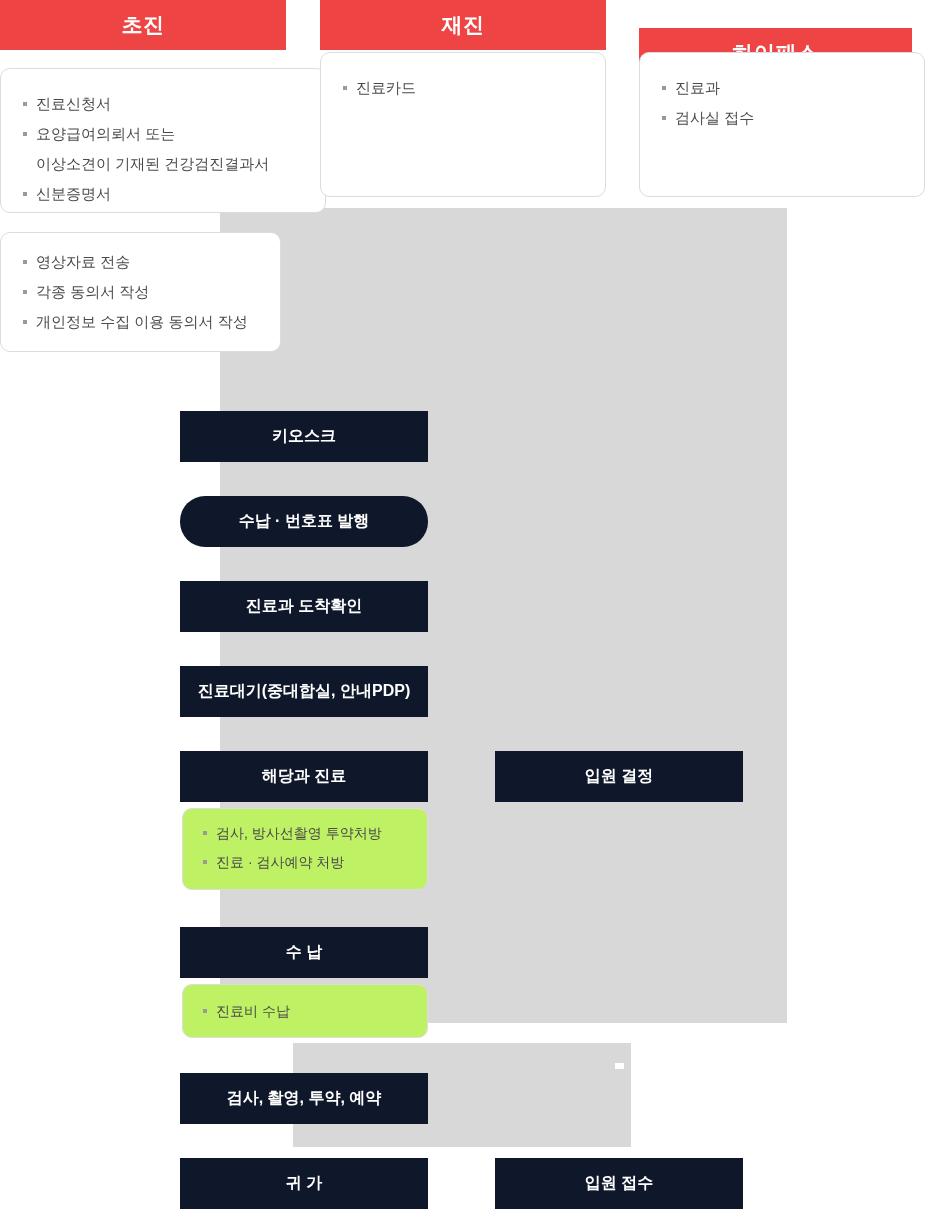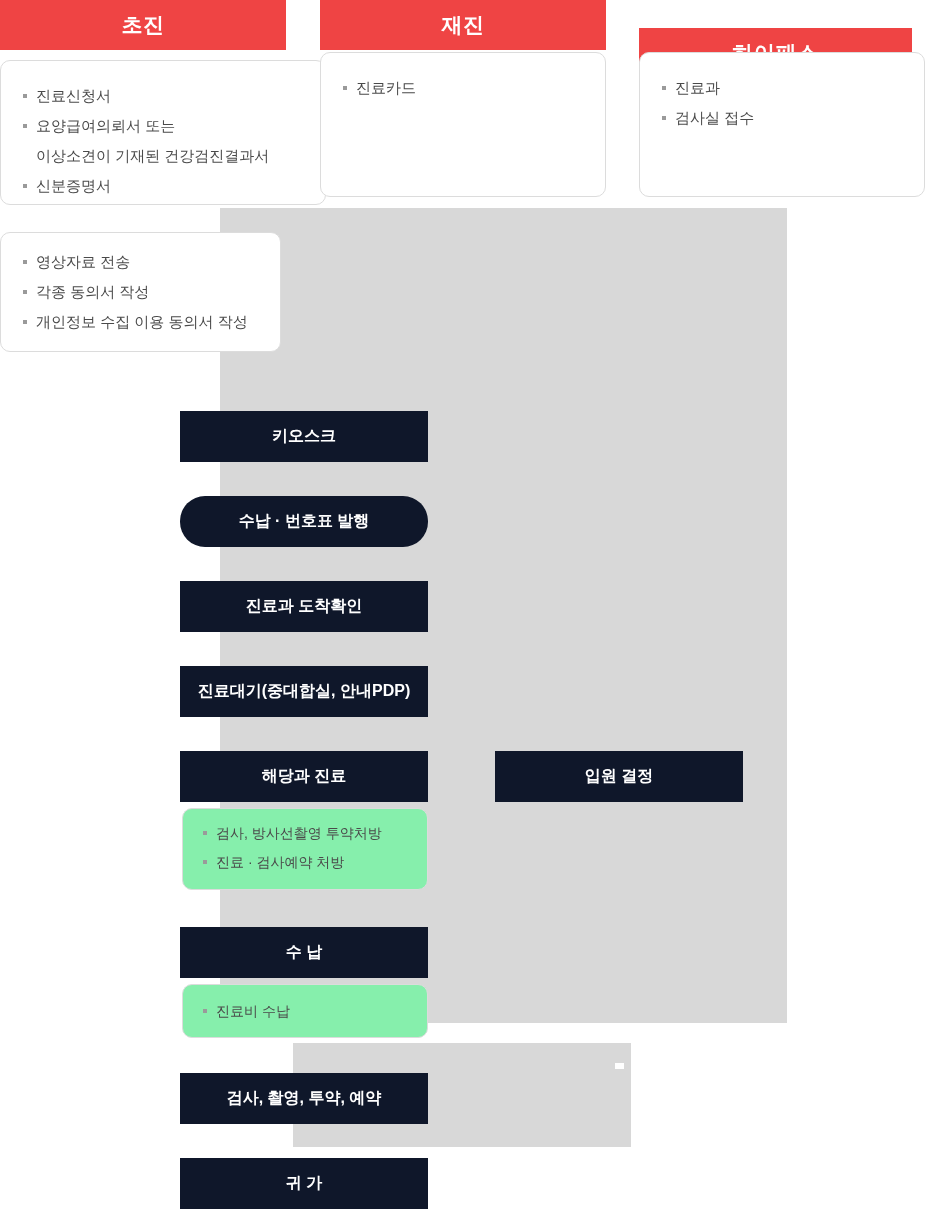--- a/index.html
+++ b/index.html
@@ -54,21 +54,21 @@
     position: absolute;
     background: #ffffff;
     border: 1px solid #dcdcdc;
     border-radius: 10px;
     box-sizing: border-box;
     padding: 20px 16px 14px 22px;
     z-index: 3;
   }
 
   #col0-header { left: 0px;   top: 0px; width: 286px; }
-  #col0-card   { left: 0px;   top: 60px; width: 326px; height: 145px; }
+  #col0-card   { left: 0px;   top: 68px; width: 326px; height: 145px; }
   #col1-header { left: 320px; top: 0px; width: 286px; }
   #col1-card   { left: 320px; top: 52px; width: 286px; height: 145px; }
   #col2-header { left: 639px; top: 0px; width: 273px; margin-top: 28px; }
   #col2-card   { left: 639px; top: 52px; width: 286px; height: 145px; }
 
   
   .note-list {
     list-style: none;
     margin: 0;
     padding: 0;
@@ -132,21 +132,21 @@
   #proc-consult    { left: 180px; top: 751px;  width: 248px; height: 51px; }
   #proc-payment    { left: 180px; top: 927px;  width: 248px; height: 51px; }
   #proc-tests      { left: 180px; top: 1073px; width: 248px; height: 51px; }
   #proc-gohome     { left: 180px; top: 1158px; width: 248px; height: 51px; }
   #proc-admit-dec  { left: 495px; top: 751px;  width: 248px; height: 51px; }
   #proc-admit-reg  { left: 495px; top: 1158px; width: 248px; height: 51px; }
 
   
   .proc-note {
     position: absolute;
-    background: #86efac;
+    background: #bef264;
     border: 1px solid #dcdcdc;
     border-radius: 10px;
     box-sizing: border-box;
     padding: 10px 14px 10px 20px;
     z-index: 4;
   }
   #note-consult { left: 182px; top: 808px; width: 246px; height: 82px; }
   #note-payment { left: 182px; top: 984px; width: 246px; height: 54px; }
   .proc-note .note-list li { font-size: 14px; line-height: 29px; }
   .proc-note .note-list li::before { top: 12px; }
@@ -243,14 +243,17 @@
   </div>
 
   <div class="proc" id="proc-gohome">
     <span>귀  가</span>
   </div>
 
   <div class="proc" id="proc-admit-dec">
     <span>입원 결정</span>
   </div>
 
+  <div class="proc" id="proc-admit-reg">
+    <span>입원 접수</span>
+  </div>
 
 </div>
 
 </body></html>

